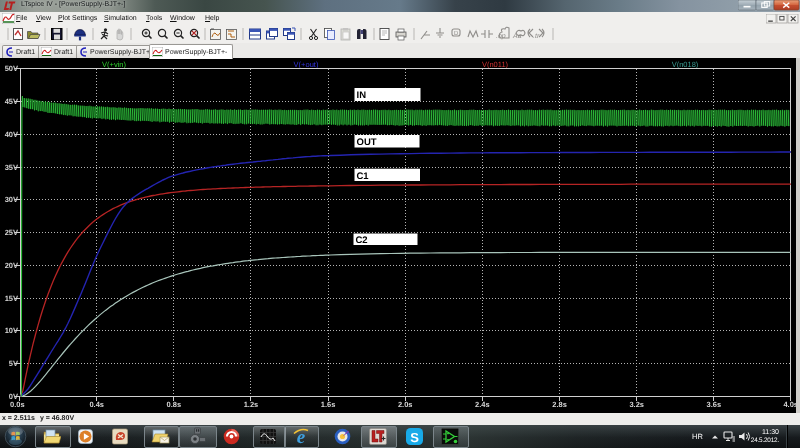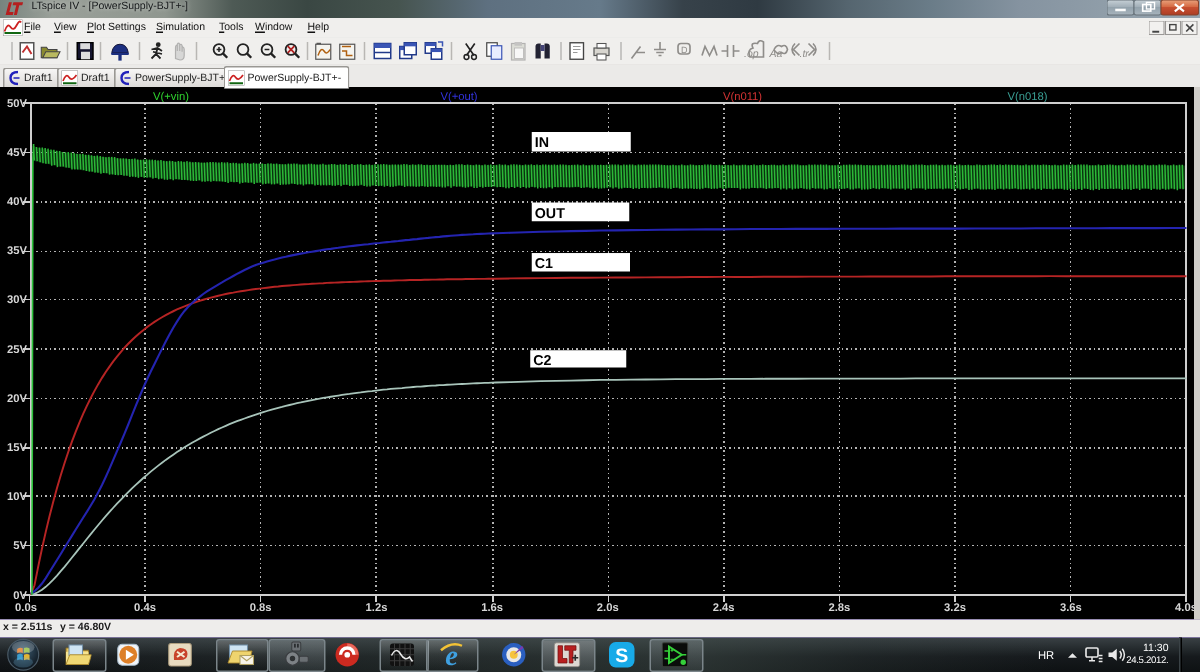--- a/index.html
+++ b/index.html
@@ -1,16 +1,16 @@
 <!DOCTYPE html>
 <html><head><meta charset="utf-8">
 <style>
   html,body{margin:0;padding:0;width:800px;height:448px;overflow:hidden;
     font-family:"Liberation Sans",sans-serif;-webkit-font-smoothing:antialiased;text-rendering:geometricPrecision;}
-  #scr{position:relative;width:800px;height:448px;background:#8b5cf6;}
+  #scr{position:relative;width:800px;height:448px;background:#f97316;}
   .abs{position:absolute;}
   
   #title{left:0;top:0;width:800px;height:12px;
     background:linear-gradient(90deg,#77837e 0px,#9aa099 35px,#8f968f 110px,#4e5a55 155px,#3a4743 205px,#46544f 265px,#5e7080 325px,#667a8a 400px,#37424a 455px,#2f3a42 505px,#55656f 565px,#6a7c88 620px,#8593a0 680px,#909ea9 740px,#95a3ae 800px);}
   #title .txt{position:absolute;left:21px;top:1px;font-size:7px;color:#15181a;
     text-shadow:0 0 3px rgba(255,255,255,.55);}
   #menubar{left:0;top:12px;width:800px;height:13px;background:#f0efed;border-bottom:1px solid #e2e1df;}
   .menu{position:absolute;top:3px;font-size:7px;color:#111;}
   #toolbar{left:0;top:25px;width:800px;height:18px;background:#f0efed;border-bottom:1px solid #d9d8d6;}
   #tabbar{left:0;top:43px;width:800px;height:15px;background:#ebeae8;border-bottom:1px solid #b5b3b0;}

